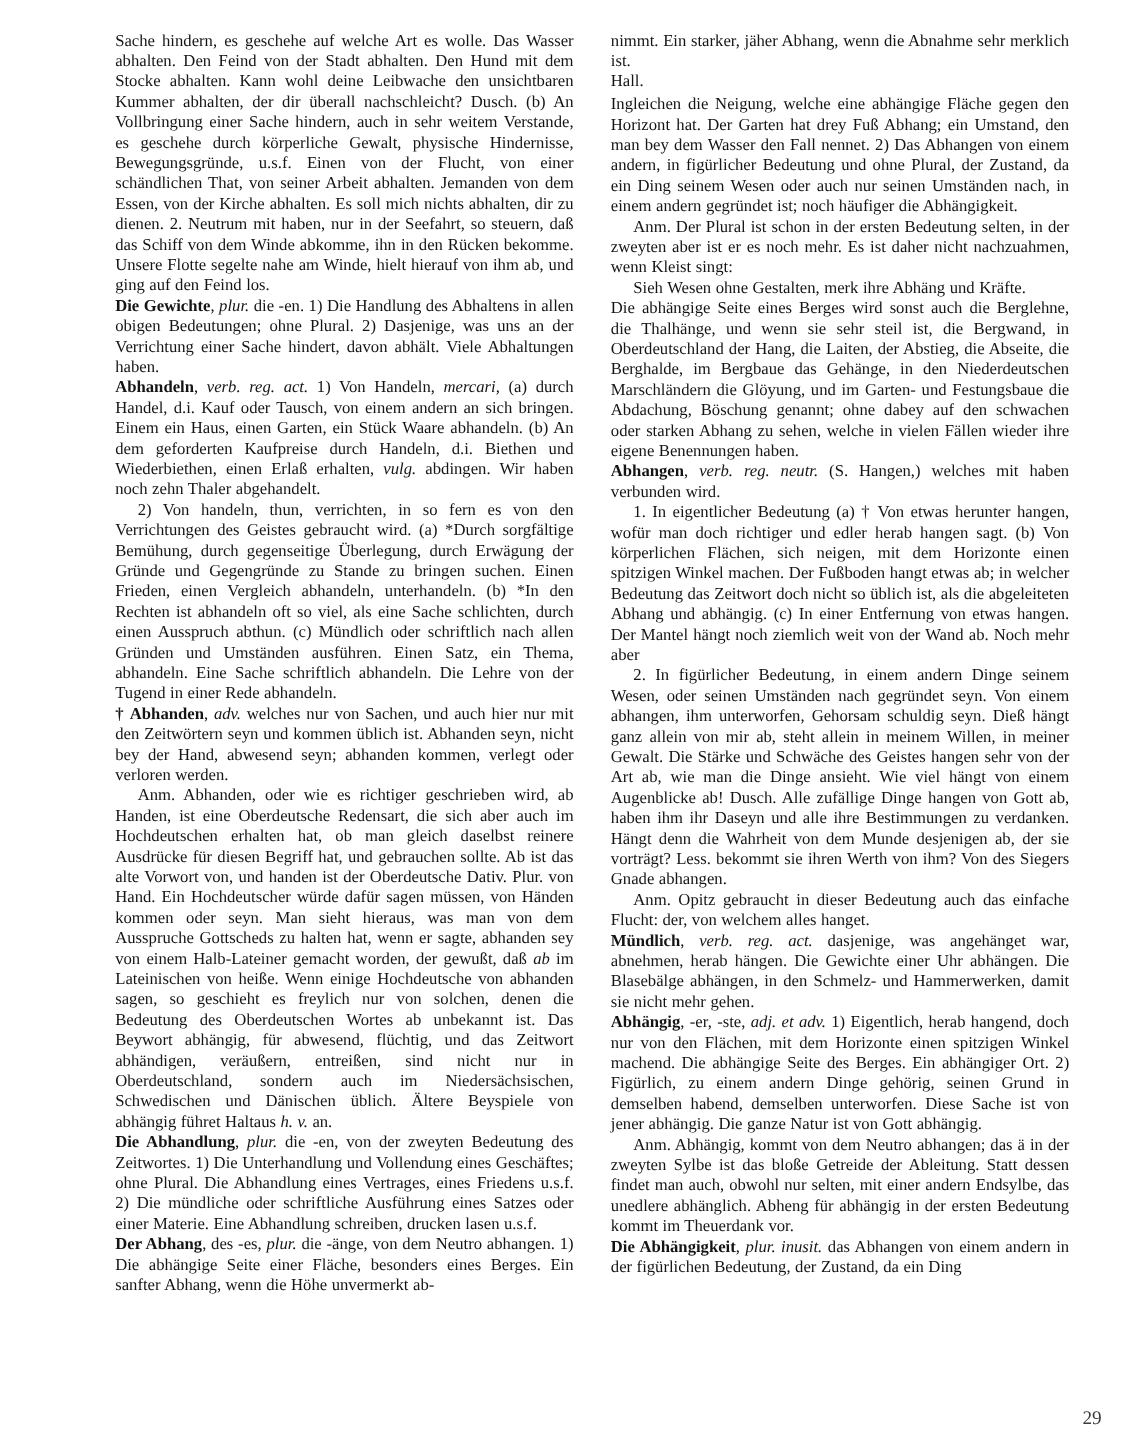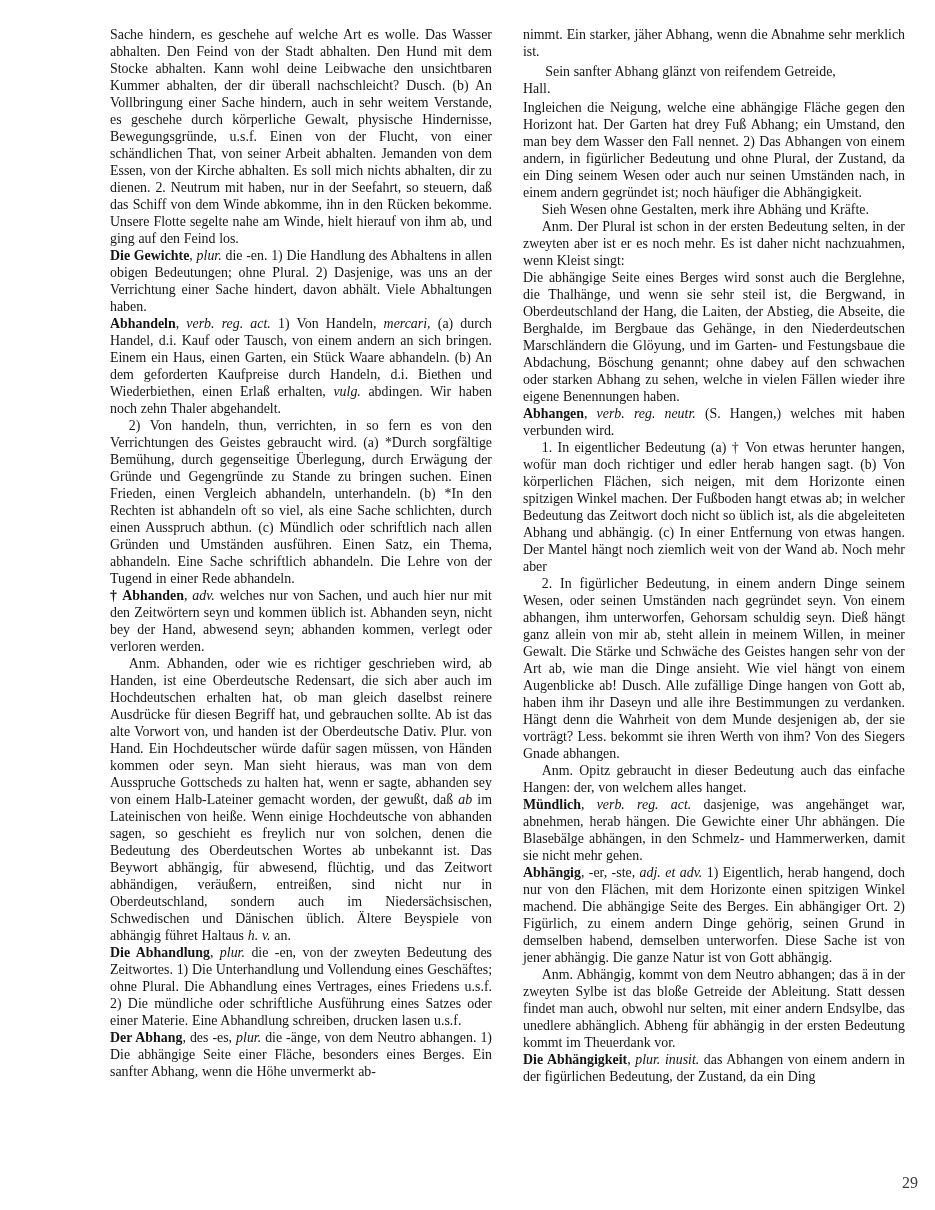--- a/index.html
+++ b/index.html
@@ -16,21 +16,21 @@
     overflow: hidden;
   }
   .page {
     position: absolute;
     left: 0; top: 0;
     width: 935px;
     height: 1210px;
   }
   .columns {
     position: absolute;
-    left: 110px;
+    left: 96px;
     top: 26px;
     width: 795px;
     display: flex;
     gap: 31px;
     font-family: Liberation Serif, serif;
   }
   .col {
     width: 387px;
     font-size: 13.9px;
     line-height: 17px;
@@ -66,30 +66,29 @@
         <p class="flush"><span class="run-b">Die Gewichte</span><span>, </span><span class="run-i">plur.</span><span> die -en. 1) Die Handlung des Abhaltens in allen obigen Bedeutungen; ohne Plural. 2) Dasjenige, was uns an der Verrichtung einer Sache hindert, davon abhält. Viele Abhaltungen haben.</span></p>
         <p class="flush"><span class="run-b">Abhandeln</span><span>, </span><span class="run-i">verb. reg. act.</span><span> 1) Von Handeln, </span><span class="run-i">mercari,</span><span> (a) durch Handel, d.i. Kauf oder Tausch, von einem andern an sich bringen. Einem ein Haus, einen Garten, ein Stück Waare abhandeln. (b) An dem geforderten Kaufpreise durch Handeln, d.i. Biethen und Wiederbiethen, einen Erlaß erhalten, </span><span class="run-i">vulg.</span><span> abdingen. Wir haben noch zehn Thaler abgehandelt.</span></p>
         <p class="indent"><span>2) Von handeln, thun, verrichten, in so fern es von den Verrichtungen des Geistes gebraucht wird. (a) *Durch sorgfältige Bemühung, durch gegenseitige Überlegung, durch Erwägung der Gründe und Gegengründe zu Stande zu bringen suchen. Einen Frieden, einen Vergleich abhandeln, unterhandeln. (b) *In den Rechten ist abhandeln oft so viel, als eine Sache schlichten, durch einen Ausspruch abthun. (c) Mündlich oder schriftlich nach allen Gründen und Umständen ausführen. Einen Satz, ein Thema, abhandeln. Eine Sache schriftlich abhandeln. Die Lehre von der Tugend in einer Rede abhandeln.</span></p>
         <p class="flush"><span class="run-b">† Abhanden</span><span>, </span><span class="run-i">adv.</span><span> welches nur von Sachen, und auch hier nur mit den Zeitwörtern seyn und kommen üblich ist. Abhanden seyn, nicht bey der Hand, abwesend seyn; abhanden kommen, verlegt oder verloren werden.</span></p>
         <p class="indent"><span>Anm. Abhanden, oder wie es richtiger geschrieben wird, ab Handen, ist eine Oberdeutsche Redensart, die sich aber auch im Hochdeutschen erhalten hat, ob man gleich daselbst reinere Ausdrücke für diesen Begriff hat, und gebrauchen sollte. Ab ist das alte Vorwort von, und handen ist der Oberdeutsche Dativ. Plur. von Hand. Ein Hochdeutscher würde dafür sagen müssen, von Händen kommen oder seyn. Man sieht hieraus, was man von dem Ausspruche Gottscheds zu halten hat, wenn er sagte, abhanden sey von einem Halb-Lateiner gemacht worden, der gewußt, daß </span><span class="run-i">ab</span><span> im Lateinischen von heiße. Wenn einige Hochdeutsche von abhanden sagen, so geschieht es freylich nur von solchen, denen die Bedeutung des Oberdeutschen Wortes ab unbekannt ist. Das Beywort abhängig, für abwesend, flüchtig, und das Zeitwort abhändigen, veräußern, entreißen, sind nicht nur in Oberdeutschland, sondern auch im Niedersächsischen, Schwedischen und Dänischen üblich. Ältere Beyspiele von abhängig führet Haltaus </span><span class="run-i">h. v.</span><span> an.</span></p>
         <p class="flush"><span class="run-b">Die Abhandlung</span><span>, </span><span class="run-i">plur.</span><span> die -en, von der zweyten Bedeutung des Zeitwortes. 1) Die Unterhandlung und Vollendung eines Geschäftes; ohne Plural. Die Abhandlung eines Vertrages, eines Friedens u.s.f. 2) Die mündliche oder schriftliche Ausführung eines Satzes oder einer Materie. Eine Abhandlung schreiben, drucken lasen u.s.f.</span></p>
         <p class="flush"><span class="run-b">Der Abhang</span><span>, des -es, </span><span class="run-i">plur.</span><span> die -änge, von dem Neutro abhangen. 1) Die abhängige Seite einer Fläche, besonders eines Berges. Ein sanfter Abhang, wenn die Höhe unvermerkt ab-</span></p>
       </div>
     <div class="col">
         <p class="flush"><span>nimmt. Ein starker, jäher Abhang, wenn die Abnahme sehr merklich ist.</span></p>
-        <p class="quote"><span>Sein sanfter Abhang glänzt von reifendem Getreide,</span></p>
         <p class="attribution"><span>Hall.</span></p>
         <p class="flush"><span>Ingleichen die Neigung, welche eine abhängige Fläche gegen den Horizont hat. Der Garten hat drey Fuß Abhang; ein Umstand, den man bey dem Wasser den Fall nennet. 2) Das Abhangen von einem andern, in figürlicher Bedeutung und ohne Plural, der Zustand, da ein Ding seinem Wesen oder auch nur seinen Umständen nach, in einem andern gegründet ist; noch häufiger die Abhängigkeit.</span></p>
+        <p class="indent"><span>Anm. Der Plural ist schon in der ersten Bedeutung selten, in der zweyten aber ist er es noch mehr. Es ist daher nicht nachzuahmen, wenn Kleist singt:</span></p>
         <p class="indent"><span>Sieh Wesen ohne Gestalten, merk ihre Abhäng und Kräfte.</span></p>
-        <p class="indent"><span>Anm. Der Plural ist schon in der ersten Bedeutung selten, in der zweyten aber ist er es noch mehr. Es ist daher nicht nachzuahmen, wenn Kleist singt:</span></p>
         <p class="flush"><span>Die abhängige Seite eines Berges wird sonst auch die Berglehne, die Thalhänge, und wenn sie sehr steil ist, die Bergwand, in Oberdeutschland der Hang, die Laiten, der Abstieg, die Abseite, die Berghalde, im Bergbaue das Gehänge, in den Niederdeutschen Marschländern die Glöyung, und im Garten- und Festungsbaue die Abdachung, Böschung genannt; ohne dabey auf den schwachen oder starken Abhang zu sehen, welche in vielen Fällen wieder ihre eigene Benennungen haben.</span></p>
         <p class="flush"><span class="run-b">Abhangen</span><span>, </span><span class="run-i">verb. reg. neutr.</span><span> (S. Hangen,) welches mit haben verbunden wird.</span></p>
         <p class="indent"><span>1. In eigentlicher Bedeutung (a) † Von etwas herunter hangen, wofür man doch richtiger und edler herab hangen sagt. (b) Von körperlichen Flächen, sich neigen, mit dem Horizonte einen spitzigen Winkel machen. Der Fußboden hangt etwas ab; in welcher Bedeutung das Zeitwort doch nicht so üblich ist, als die abgeleiteten Abhang und abhängig. (c) In einer Entfernung von etwas hangen. Der Mantel hängt noch ziemlich weit von der Wand ab. Noch mehr aber</span></p>
         <p class="indent"><span>2. In figürlicher Bedeutung, in einem andern Dinge seinem Wesen, oder seinen Umständen nach gegründet seyn. Von einem abhangen, ihm unterworfen, Gehorsam schuldig seyn. Dieß hängt ganz allein von mir ab, steht allein in meinem Willen, in meiner Gewalt. Die Stärke und Schwäche des Geistes hangen sehr von der Art ab, wie man die Dinge ansieht. Wie viel hängt von einem Augenblicke ab! Dusch. Alle zufällige Dinge hangen von Gott ab, haben ihm ihr Daseyn und alle ihre Bestimmungen zu verdanken. Hängt denn die Wahrheit von dem Munde desjenigen ab, der sie vorträgt? Less. bekommt sie ihren Werth von ihm? Von des Siegers Gnade abhangen.</span></p>
-        <p class="indent"><span>Anm. Opitz gebraucht in dieser Bedeutung auch das einfache Hangen: der, von welchem alles hanget.</span></p>
+        <p class="indent"><span>Anm. Opitz gebraucht in dieser Bedeutung auch das einfache Flucht: der, von welchem alles hanget.</span></p>
         <p class="flush"><span class="run-b">Mündlich</span><span>, </span><span class="run-i">verb. reg. act.</span><span> dasjenige, was angehänget war, abnehmen, herab hängen. Die Gewichte einer Uhr abhängen. Die Blasebälge abhängen, in den Schmelz- und Hammerwerken, damit sie nicht mehr gehen.</span></p>
         <p class="flush"><span class="run-b">Abhängig</span><span>, -er, -ste, </span><span class="run-i">adj. et adv.</span><span> 1) Eigentlich, herab hangend, doch nur von den Flächen, mit dem Horizonte einen spitzigen Winkel machend. Die abhängige Seite des Berges. Ein abhängiger Ort. 2) Figürlich, zu einem andern Dinge gehörig, seinen Grund in demselben habend, demselben unterworfen. Diese Sache ist von jener abhängig. Die ganze Natur ist von Gott abhängig.</span></p>
         <p class="indent"><span>Anm. Abhängig, kommt von dem Neutro abhangen; das ä in der zweyten Sylbe ist das bloße Getreide der Ableitung. Statt dessen findet man auch, obwohl nur selten, mit einer andern Endsylbe, das unedlere abhänglich. Abheng für abhängig in der ersten Bedeutung kommt im Theuerdank vor.</span></p>
         <p class="flush"><span class="run-b">Die Abhängigkeit</span><span>, </span><span class="run-i">plur. inusit.</span><span> das Abhangen von einem andern in der figürlichen Bedeutung, der Zustand, da ein Ding</span></p>
       </div>
   </div>
   <div class="page-number">29</div>
 </div>
 
 </body></html>

